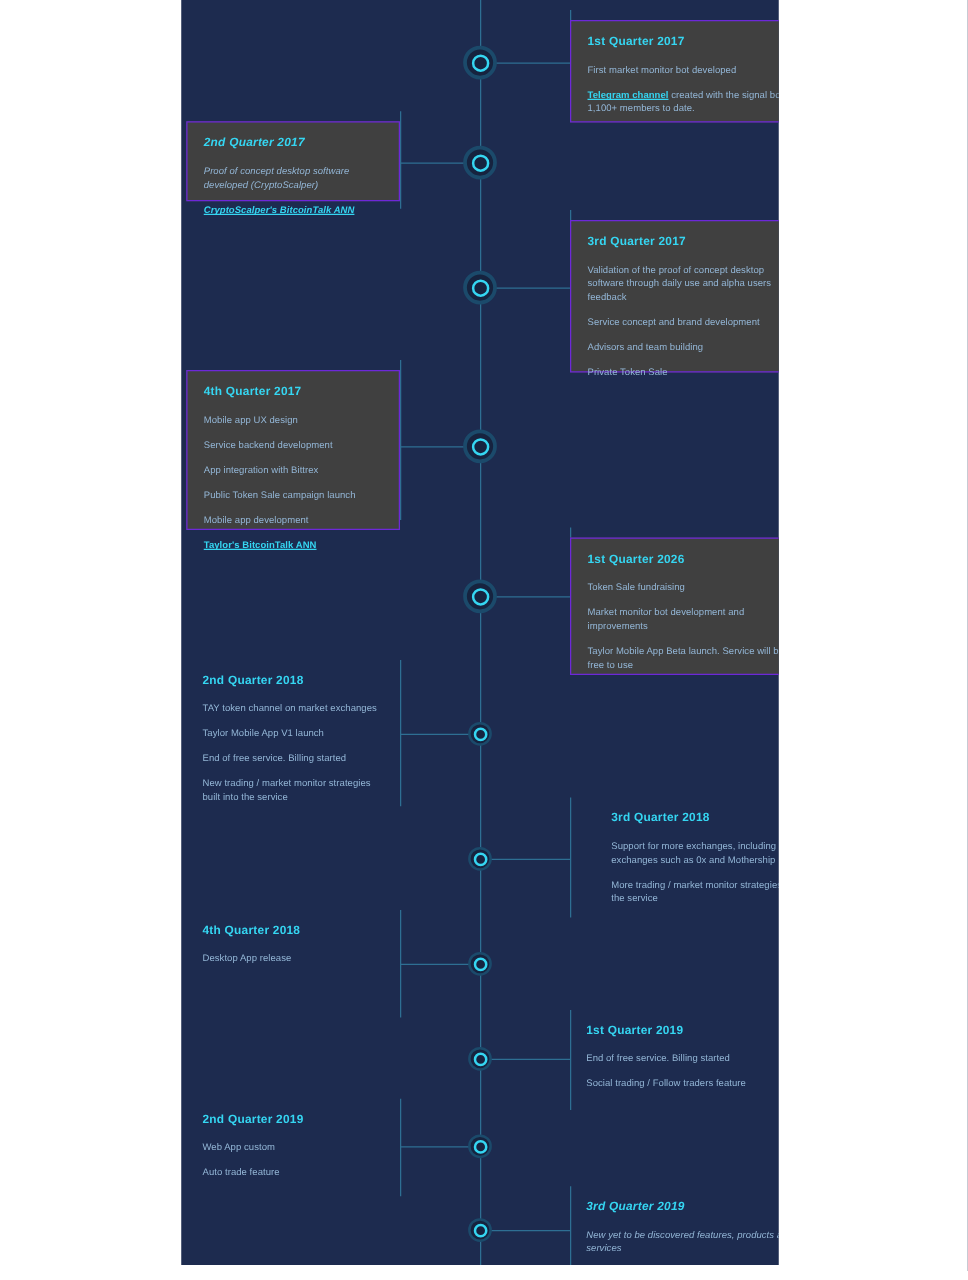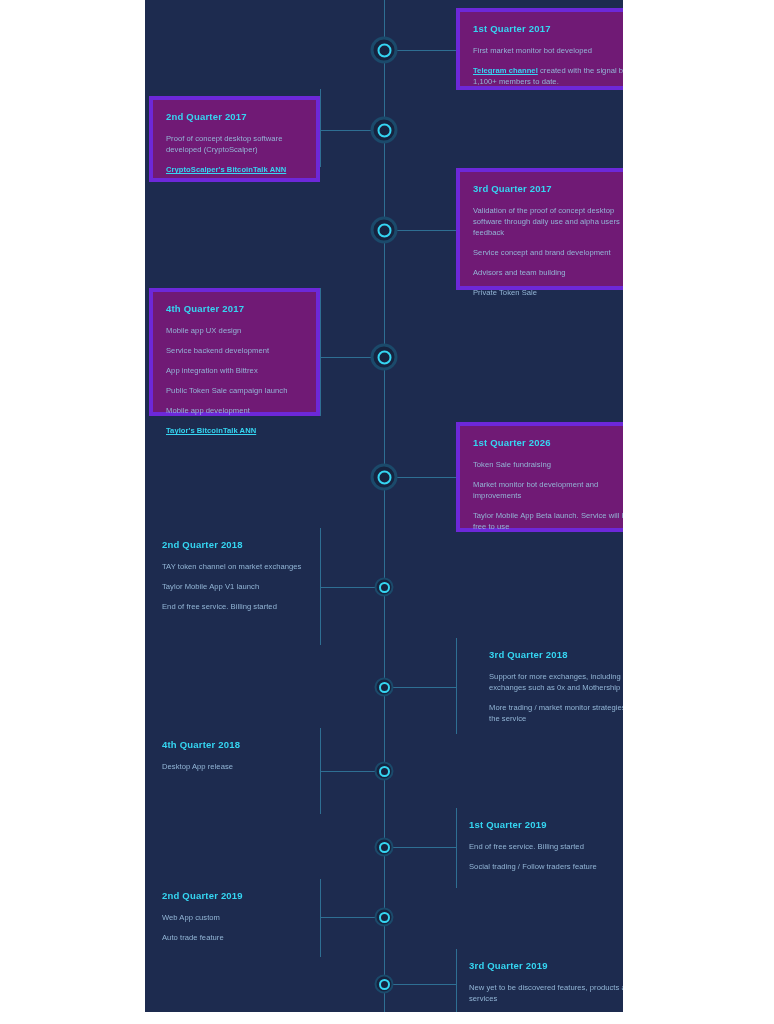--- a/index.html
+++ b/index.html
@@ -86,22 +86,23 @@
   }
 
   
   .card {
     position: absolute;
     box-sizing: border-box;
     padding: 11px 13px 12px 13px;
     z-index: 3;
   }
   .card.bordered {
-    border: 4px solid #6d28d9;
-    background: #701a75;
+    border: 1px solid #6d28d9;
+    background: #404040;
+    margin-top: 8px;
   }
   .card.plain {
     border: none;
     background: transparent;
   }
   .card-title {
     color: #35d6f2;
     font-size: 9.5px;
     font-weight: bold;
     letter-spacing: 0.2px;
@@ -132,21 +133,21 @@
       <div class="connector" style="width: 1px; height: 82px; top: 8px; left: 311px;"></div>
       <div class="node big" style="left: 239px; top: 50px;"></div>
       <div class="card bordered" style="left: 311px; top: 8px; width: 200px; height: 82px;">
         <div class="card-title">1st Quarter 2017</div>
         <p class="card-item">First market monitor bot developed</p>
         <p class="card-item"><span class="lnk">Telegram channel</span><span> created with the signal bot. 1,100+ members to date.</span></p>
       </div>
       <div class="connector" style="top: 130px; left: 175px; width: 64px;"></div>
       <div class="connector" style="width: 1px; height: 78px; top: 89px; left: 175px;"></div>
       <div class="node big" style="left: 239px; top: 130px;"></div>
-      <div class="card bordered" style="left: 4px; top: 96px; width: 171px; height: 86px;">
+      <div class="card bordered" style="left: 4px; top: 89px; width: 171px; height: 64px; font-style: italic;">
         <div class="card-title">2nd Quarter 2017</div>
         <p class="card-item">Proof of concept desktop software developed (CryptoScalper)</p>
         <p class="card-item"><span class="lnk">CryptoScalper's BitcoinTalk ANN</span><span></span></p>
       </div>
       <div class="connector" style="top: 230px; left: 239px; width: 72px;"></div>
       <div class="connector" style="width: 1px; height: 122px; top: 168px; left: 311px;"></div>
       <div class="node big" style="left: 239px; top: 230px;"></div>
       <div class="card bordered" style="left: 311px; top: 168px; width: 200px; height: 122px;">
         <div class="card-title">3rd Quarter 2017</div>
         <p class="card-item">Validation of the proof of concept desktop software through daily use and alpha users feedback</p>
@@ -176,20 +177,21 @@
         <p class="card-item">Taylor Mobile App Beta launch. Service will be free to use</p>
       </div>
       <div class="connector" style="top: 587px; left: 175px; width: 64px;"></div>
       <div class="connector" style="width: 1px; height: 117px; top: 528px; left: 175px;"></div>
       <div class="node small" style="left: 239px; top: 587px;"></div>
       <div class="card plain" style="left: 4px; top: 528px; width: 171px; height: 117px;">
         <div class="card-title">2nd Quarter 2018</div>
         <p class="card-item">TAY token channel on market exchanges</p>
         <p class="card-item">Taylor Mobile App V1 launch</p>
         <p class="card-item">End of free service. Billing started</p>
+        <p class="card-item">New trading / market monitor strategies built into the service</p>
       </div>
       <div class="connector" style="top: 687px; left: 239px; width: 72px;"></div>
       <div class="connector" style="width: 1px; height: 96px; top: 638px; left: 311px;"></div>
       <div class="node small" style="left: 239px; top: 687px;"></div>
       <div class="card plain" style="left: 311px; top: 638px; width: 200px; height: 96px; margin-left: 20px;">
         <div class="card-title">3rd Quarter 2018</div>
         <p class="card-item">Support for more exchanges, including P2P exchanges such as 0x and Mothership</p>
         <p class="card-item">More trading / market monitor strategies built into the service</p>
       </div>
       <div class="connector" style="top: 771px; left: 175px; width: 64px;"></div>
@@ -211,18 +213,18 @@
       <div class="connector" style="width: 1px; height: 78px; top: 879px; left: 175px;"></div>
       <div class="node small" style="left: 239px; top: 917px;"></div>
       <div class="card plain" style="left: 4px; top: 879px; width: 171px; height: 78px;">
         <div class="card-title">2nd Quarter 2019</div>
         <p class="card-item">Web App custom</p>
         <p class="card-item">Auto trade feature</p>
       </div>
       <div class="connector" style="top: 984px; left: 239px; width: 72px;"></div>
       <div class="connector" style="width: 1px; height: 66px; top: 949px; left: 311px;"></div>
       <div class="node small" style="left: 239px; top: 984px;"></div>
-      <div class="card plain" style="left: 311px; top: 949px; width: 200px; height: 66px;">
+      <div class="card plain" style="left: 311px; top: 949px; width: 200px; height: 66px; font-style: italic;">
         <div class="card-title">3rd Quarter 2019</div>
         <p class="card-item">New yet to be discovered features, products and services</p>
       </div>
     </div>
 </div>
 
 </body></html>

